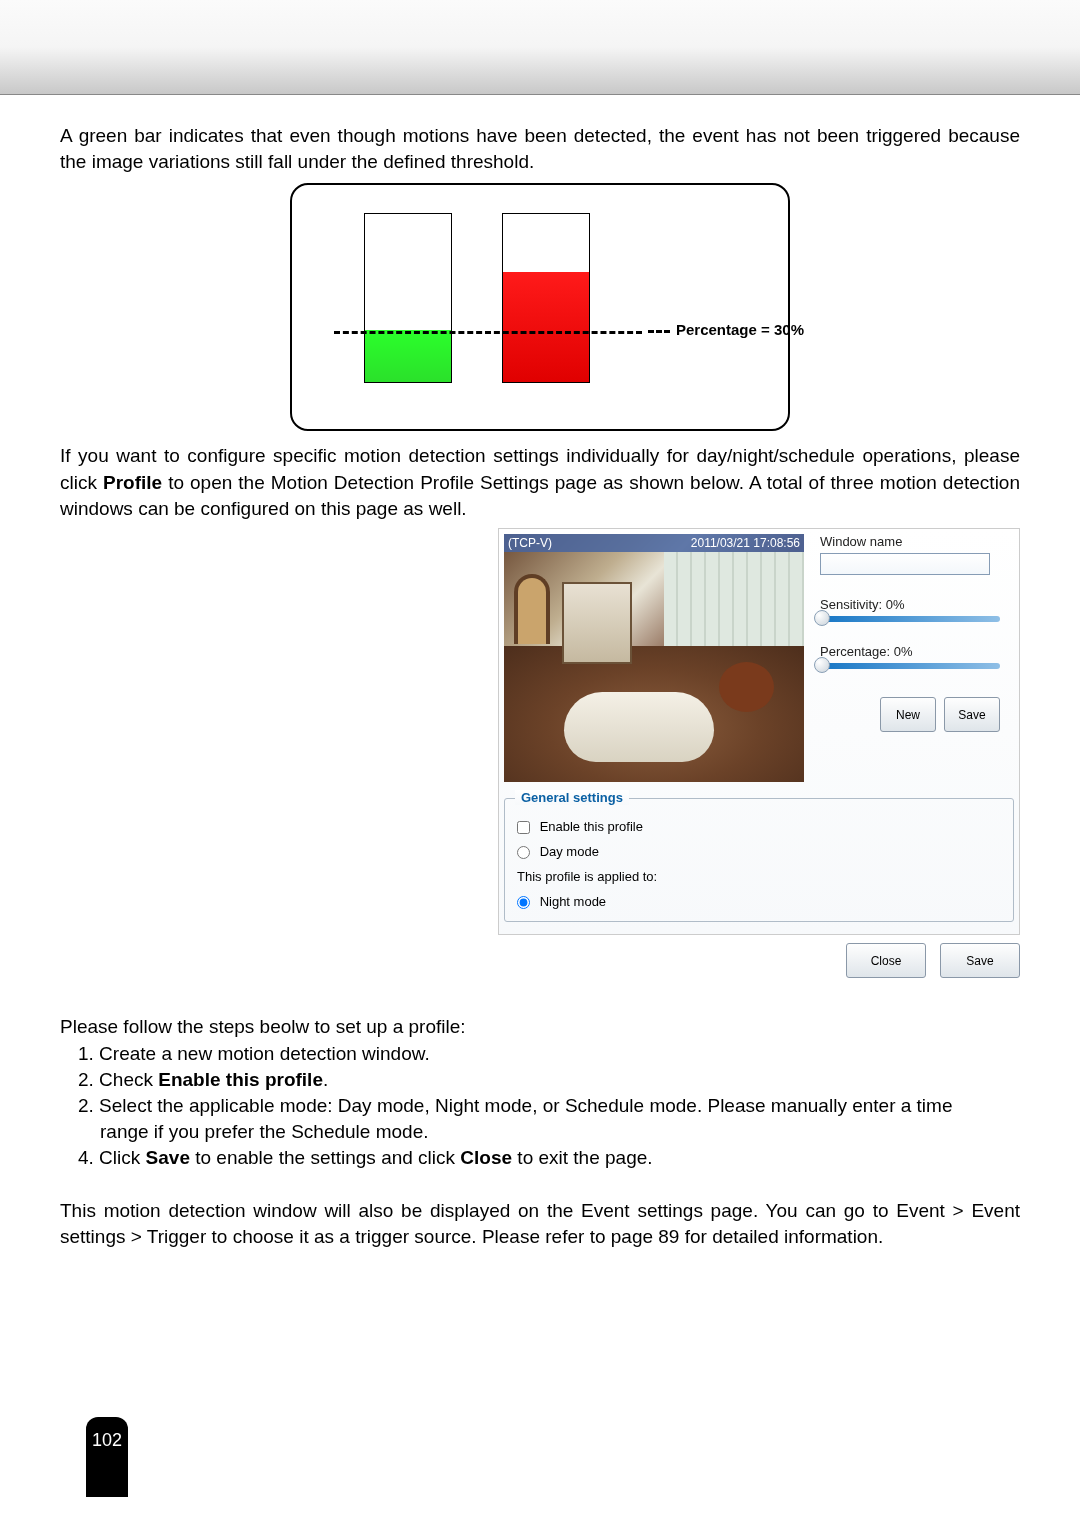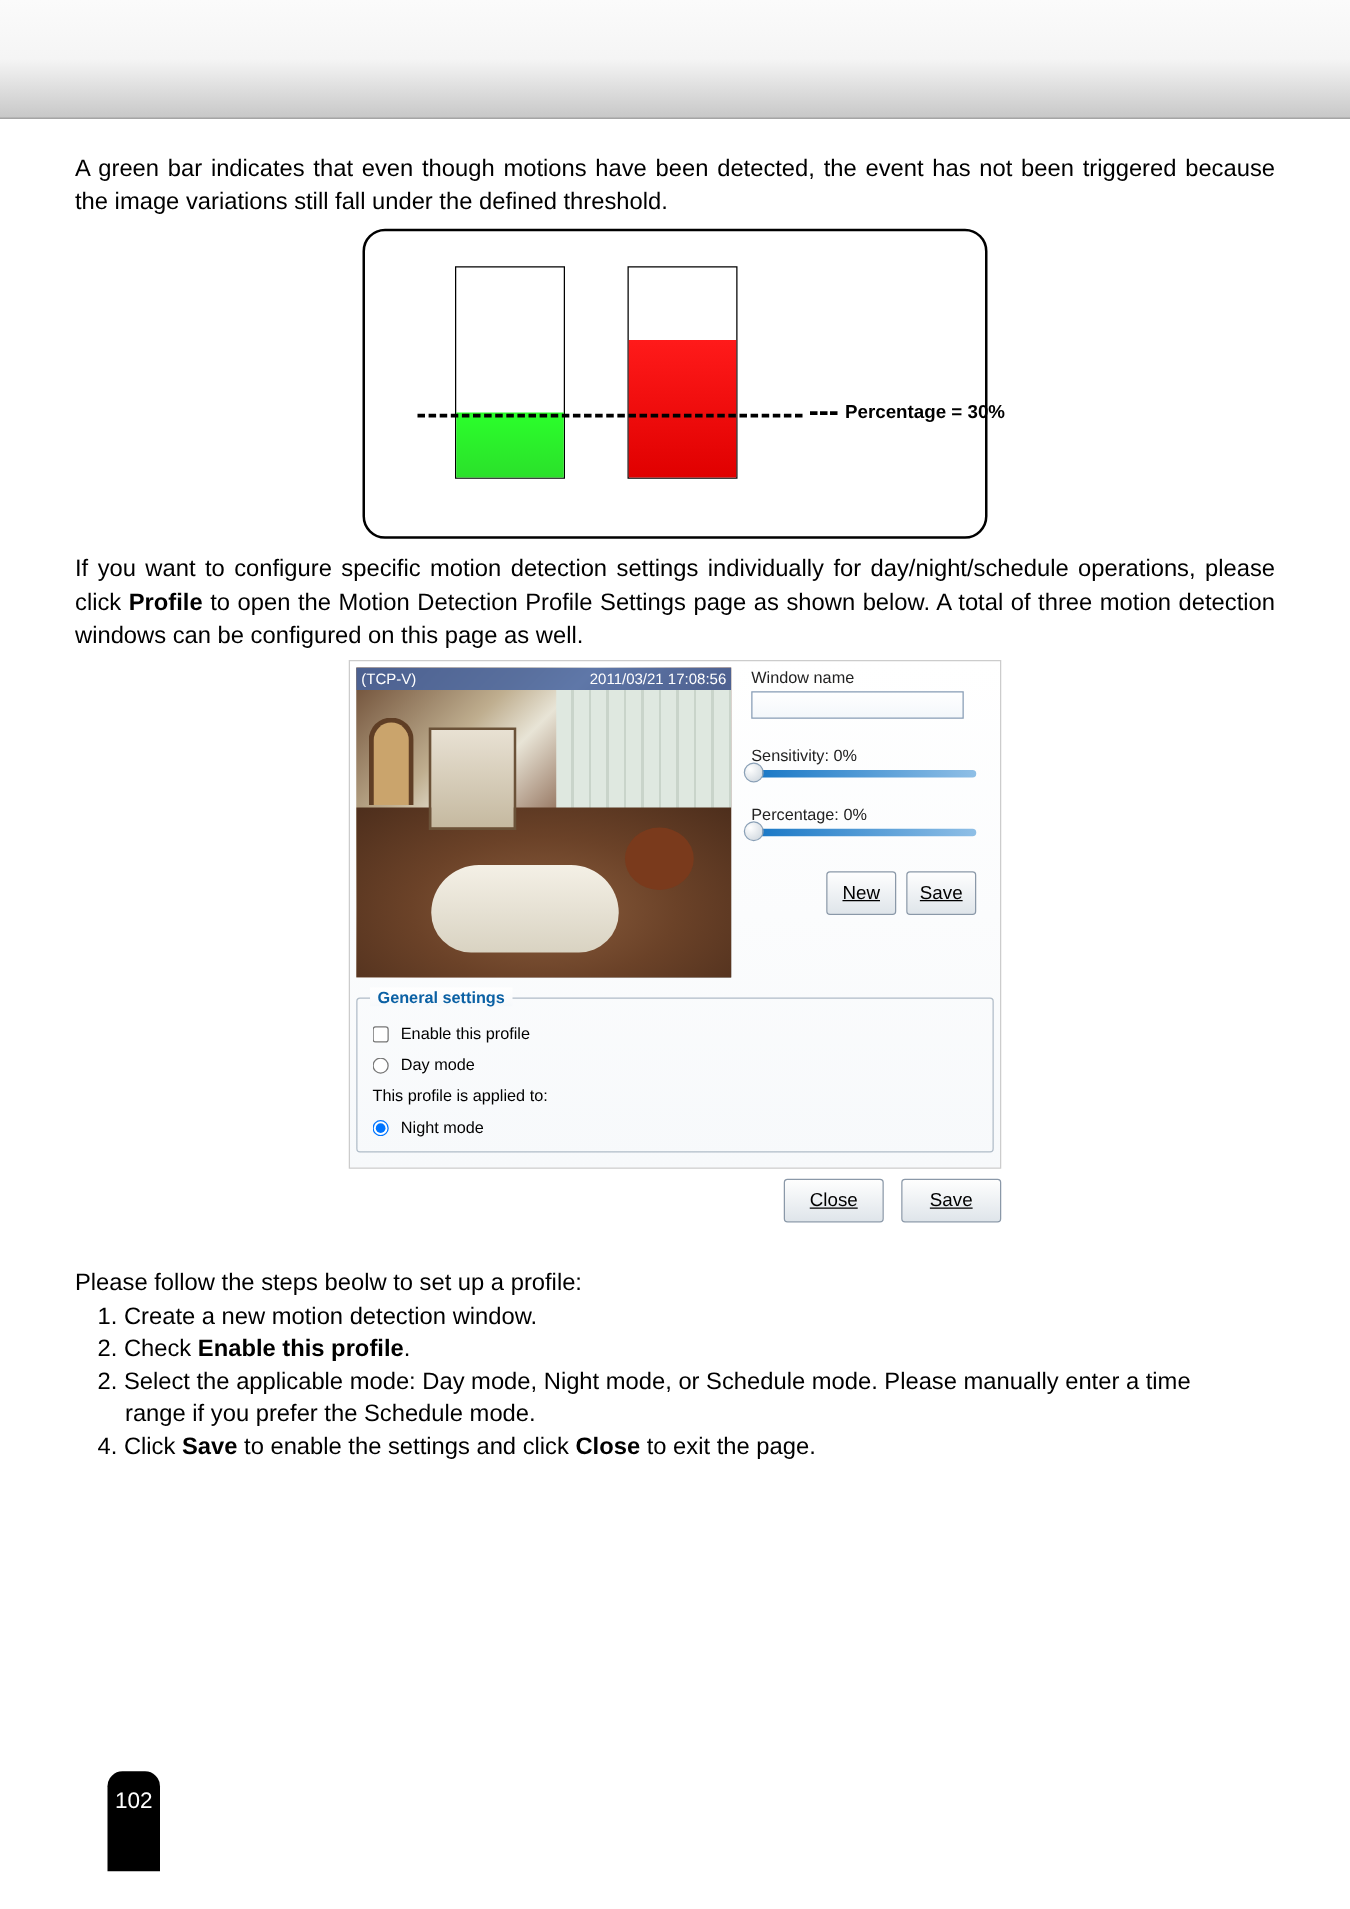--- a/index.html
+++ b/index.html
@@ -60,21 +60,21 @@
     position:absolute; top:136px; left:356px;
     font-size:15px; font-weight:bold;
     white-space:nowrap;
   }
   .dashlabel::before{
     content:""; display:inline-block;
     width:22px; border-top:3px dashed #000;
     vertical-align:middle; margin-right:6px;
   }
   
-  .panel-wrap { width:100%; display:flex; justify-content:center; margin-top:0;}
+  .panel-wrap { width:100%; display:flex; justify-content:flex-end; margin-top:0;}
   .panel {
     width: 522px;
     border:1px solid #ccc;
     background: linear-gradient(to bottom,#ffffff,#f7f9fb);
     padding: 5px 5px 12px 5px;
   }
   .panel-top {
     display:flex;
     gap:10px;
   }
@@ -116,25 +116,24 @@
     background:linear-gradient(to right,#1676c5,#8fbfe6);
     position:relative;
   }
   .slider .thumb{
     position:absolute;top:-6px;left:-6px;width:16px;height:16px;border-radius:50%;
     background:radial-gradient(circle at 30% 30%,#fff,#c9d2da);
     border:1px solid #8aa0b6;
   }
   .btnrow{ margin-top:28px; display:flex; gap:8px; justify-content:flex-start; padding-left:60px;}
   .btn{
-    min-width:56px;height:35px;font-size:15px;
+    min-width:56px;height:35px;font-size:12px;
     border:1px solid #8a98a8;border-radius:3px;
     background:linear-gradient(#fefefe,#dfe5ea);
     cursor:pointer;
-    text-decoration:underline;
   }
   .fieldset{
     margin-top:16px;
     border:1px solid #b0bcc8;
     border-radius:3px;
     padding:10px 12px 12px 12px;
     position:relative;
     font-size:13px;
   }
   .fieldset .legend{
@@ -256,16 +255,19 @@
     <p class="para li">
       <span>2. Check </span><span class="bold">Enable this profile</span><span>.</span>
     </p>
     <p class="para li">2. Select the applicable mode: Day mode, Night mode, or Schedule mode. Please manually enter a time</p>
     <p class="para li2">range if you prefer the Schedule mode.</p>
     <p class="para li">
       <span>4. Click </span><span class="bold">Save</span><span> to enable the settings and click </span><span class="bold">Close</span><span> to exit the page.</span>
     </p>
   </div>
 
+  <div class="post">
+    <p class="para">This motion detection window will also be displayed on the Event settings page. You can go to Event &gt; Event settings &gt; Trigger to choose it as a trigger source. Please refer to page 89 for detailed information.</p>
+  </div>
 
 </div>
 
 <div class="page-num">102</div>
 
 </body></html>

